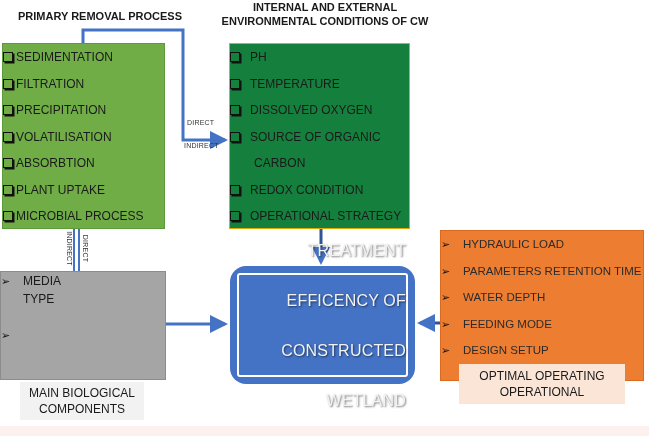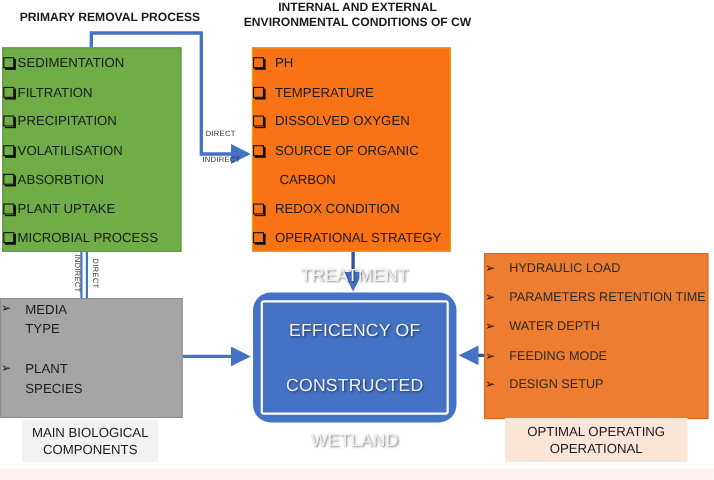--- a/index.html
+++ b/index.html
@@ -1,42 +1,42 @@
 <!DOCTYPE html>
 <html><head>
 <meta charset="utf-8">
 <style>
   html, body { margin:0; padding:0; }
   body { width:649px; height:436px; position:relative; background:#ffffff; overflow:hidden;
          font-family:"Liberation Sans", sans-serif; color:#1a1a1a; }
   .abs { position:absolute; }
   .heading { font-weight:bold; font-size:11px; text-align:center; line-height:14px; color:#1a1a1a; }
   .box-green { left:2px; top:43px; width:163px; height:186px; background:#70ad47; border:1px solid #5e9a3a; box-sizing:border-box; }
-  .box-yellow { left:229px; top:43px; width:181px; height:186px; background:#f97316; border:1px solid #e0a800; box-sizing:border-box; }
+  .box-yellow { left:229px; top:43px; width:181px; height:186px; background:#15803d; border:1px solid #e0a800; box-sizing:border-box; }
   .box-gray { left:0px; top:271px; width:166px; height:109px; background:#a5a5a5; border:1px solid #8c8c8c; box-sizing:border-box; }
   .box-orange { left:440px; top:230px; width:204px; height:151px; background:#ed7d31; border:1px solid #d96a20; box-sizing:border-box; }
   .box-center { left:230px; top:266px; width:185px; height:118px; background:#4472c4; border-radius:16px; box-sizing:border-box; }
   .box-center-inner { position:absolute; left:7px; top:7px; right:7px; bottom:7px; border:2px solid #ffffff; border-radius:3px;
-         display:flex; flex-direction:column; align-items:center; justify-content:center;gap:29px; }
+         display:flex; flex-direction:column; align-items:flex-end; justify-content:center;gap:29px; }
   .center-line { color:#f2f2f2; font-size:16px; line-height:21px; text-shadow:1px 1px 2px rgba(0,0,0,0.55); letter-spacing:0.2px; }
   ul.items { list-style:none; margin:0; padding:0; }
   .green-list { padding:6px 0 0 5px; }
   .green-list li { font-size:12px; line-height:26.5px; display:flex; align-items:center; color:#1a1a1a; }
   .yellow-list { padding:4px 0 0 8px; }
   .yellow-list li { font-size:12px; line-height:26.5px; display:flex; align-items:center; color:#1a1a1a; }
   .cb { display:inline-block; width:8px; height:8px; border:1.3px solid #111; box-shadow:1.5px 1.5px 0 #111; margin-right:3px; background:transparent; flex:0 0 auto; }
   .yellow-list .cb { margin-right:10px; }
   .indent { padding-left:24px; }
   .arrow { display:inline-block; font-size:11px; width:22px; color:#111; flex:0 0 auto; }
   .gray-list { padding:12px 0 0 36px; }
   .gray-list li { display:flex; font-size:12px; line-height:18px; margin-bottom:18px; }
   .orange-list { padding:9px 0 0 16px; }
   .orange-list li { display:flex; font-size:11.5px; line-height:26.5px; color:#2b2b2b; white-space:nowrap; }
   .label-gray { left:20px; top:382px; width:124px; height:38px; background:#f2f2f2; font-size:12px; line-height:16px; text-align:center; display:flex; align-items:center; justify-content:center; }
-  .label-peach { left:459px; top:380px; width:166px; height:40px; background:#fbe5d6; font-size:12px; line-height:16px; text-align:center; display:flex; align-items:center; justify-content:center; }
+  .label-peach { left:459px; top:364px; width:166px; height:40px; background:#fbe5d6; font-size:12px; line-height:16px; text-align:center; display:flex; align-items:center; justify-content:center; }
   .footer-band { left:0; top:426px; width:649px; height:10px; background:#fdf1ef; }
   .small { font-size:7px; color:#333; letter-spacing:0.2px; }
   svg.conn { position:absolute; left:0; top:0; width:649px; height:436px; pointer-events:none; }
 </style>
 </head>
 <body>
 
 <svg class="conn" viewBox="0 0 649 436">
   <defs>
     <marker id="ah" markerWidth="6" markerHeight="6" refX="5" refY="3" orient="auto">
@@ -133,21 +133,20 @@
 </div>
 
 <div class="abs box-gray">
   <ul class="items gray-list">
     <li>
       <span class="arrow">➢</span>
       <span><span>MEDIA</span><br><span>TYPE</span></span>
     </li>
     <li>
       <span class="arrow">➢</span>
-      <span><span>PLANT</span><br><span>SPECIES</span></span>
     </li>
   </ul>
 </div>
 <div class="abs label-gray">
   <div><span>MAIN BIOLOGICAL</span><br><span>COMPONENTS</span></div>
 </div>
 
 <div class="abs box-center">
   <div class="box-center-inner">
     <div class="center-line">TREATMENT</div>

